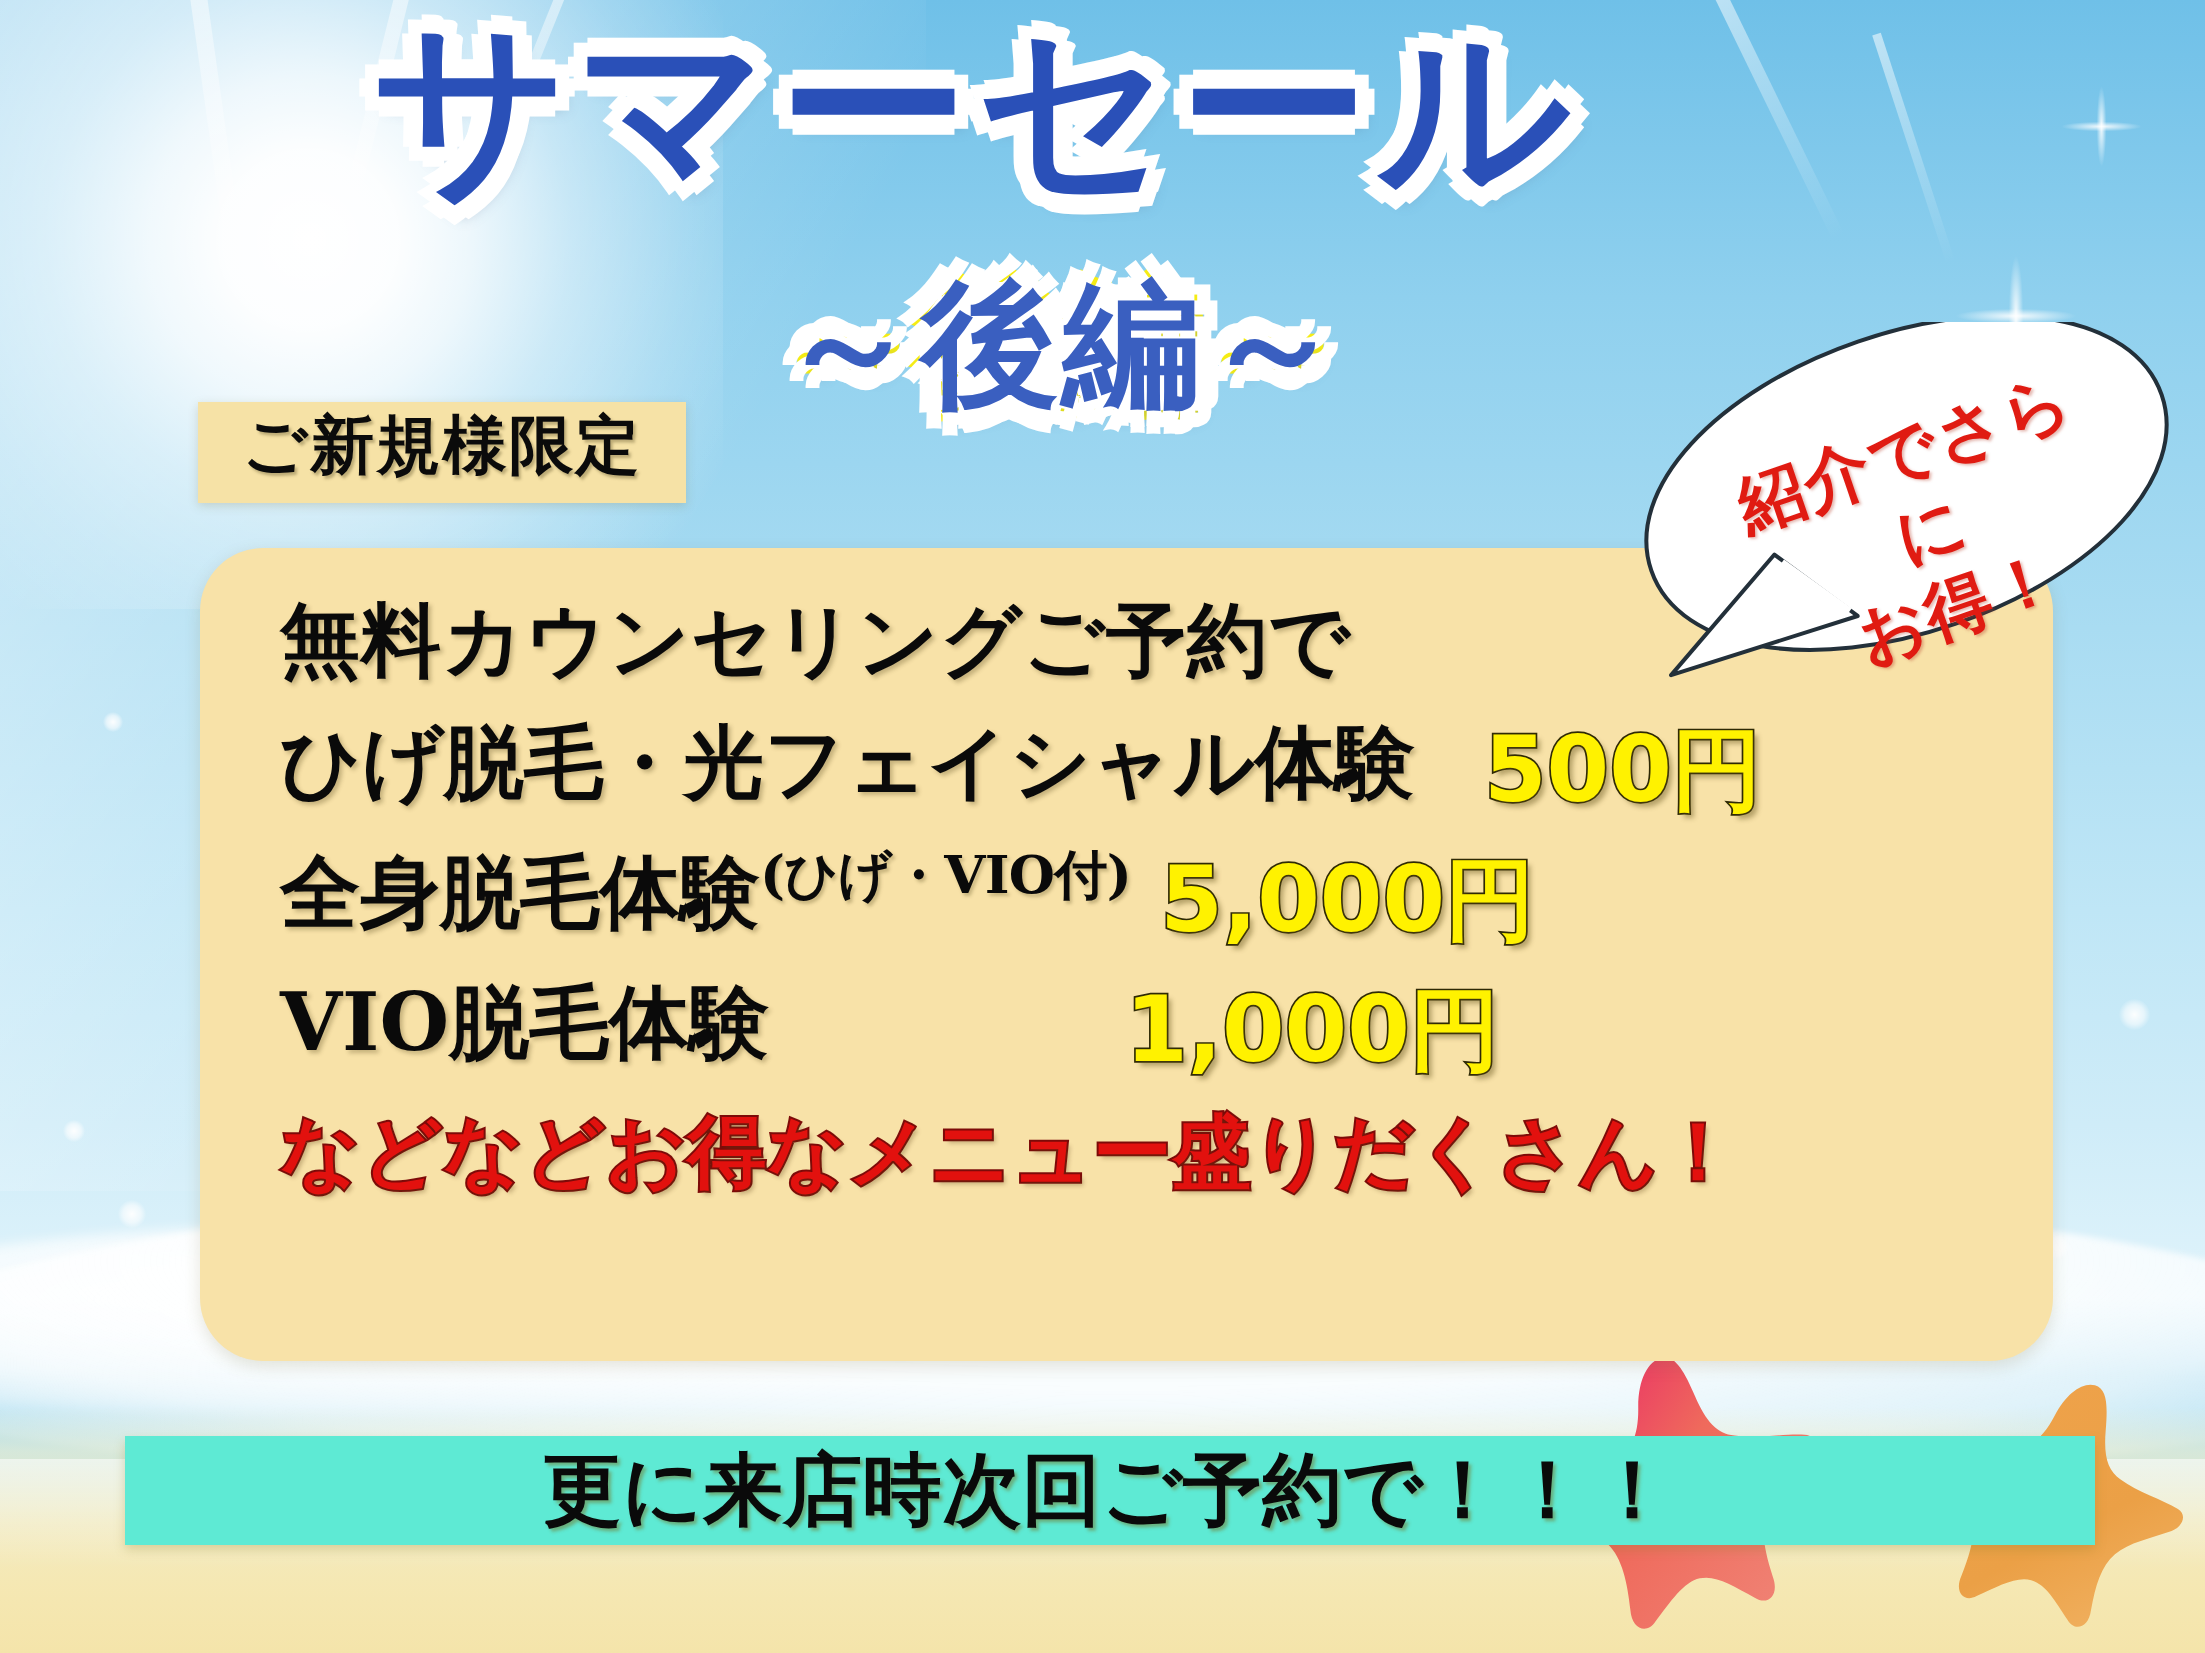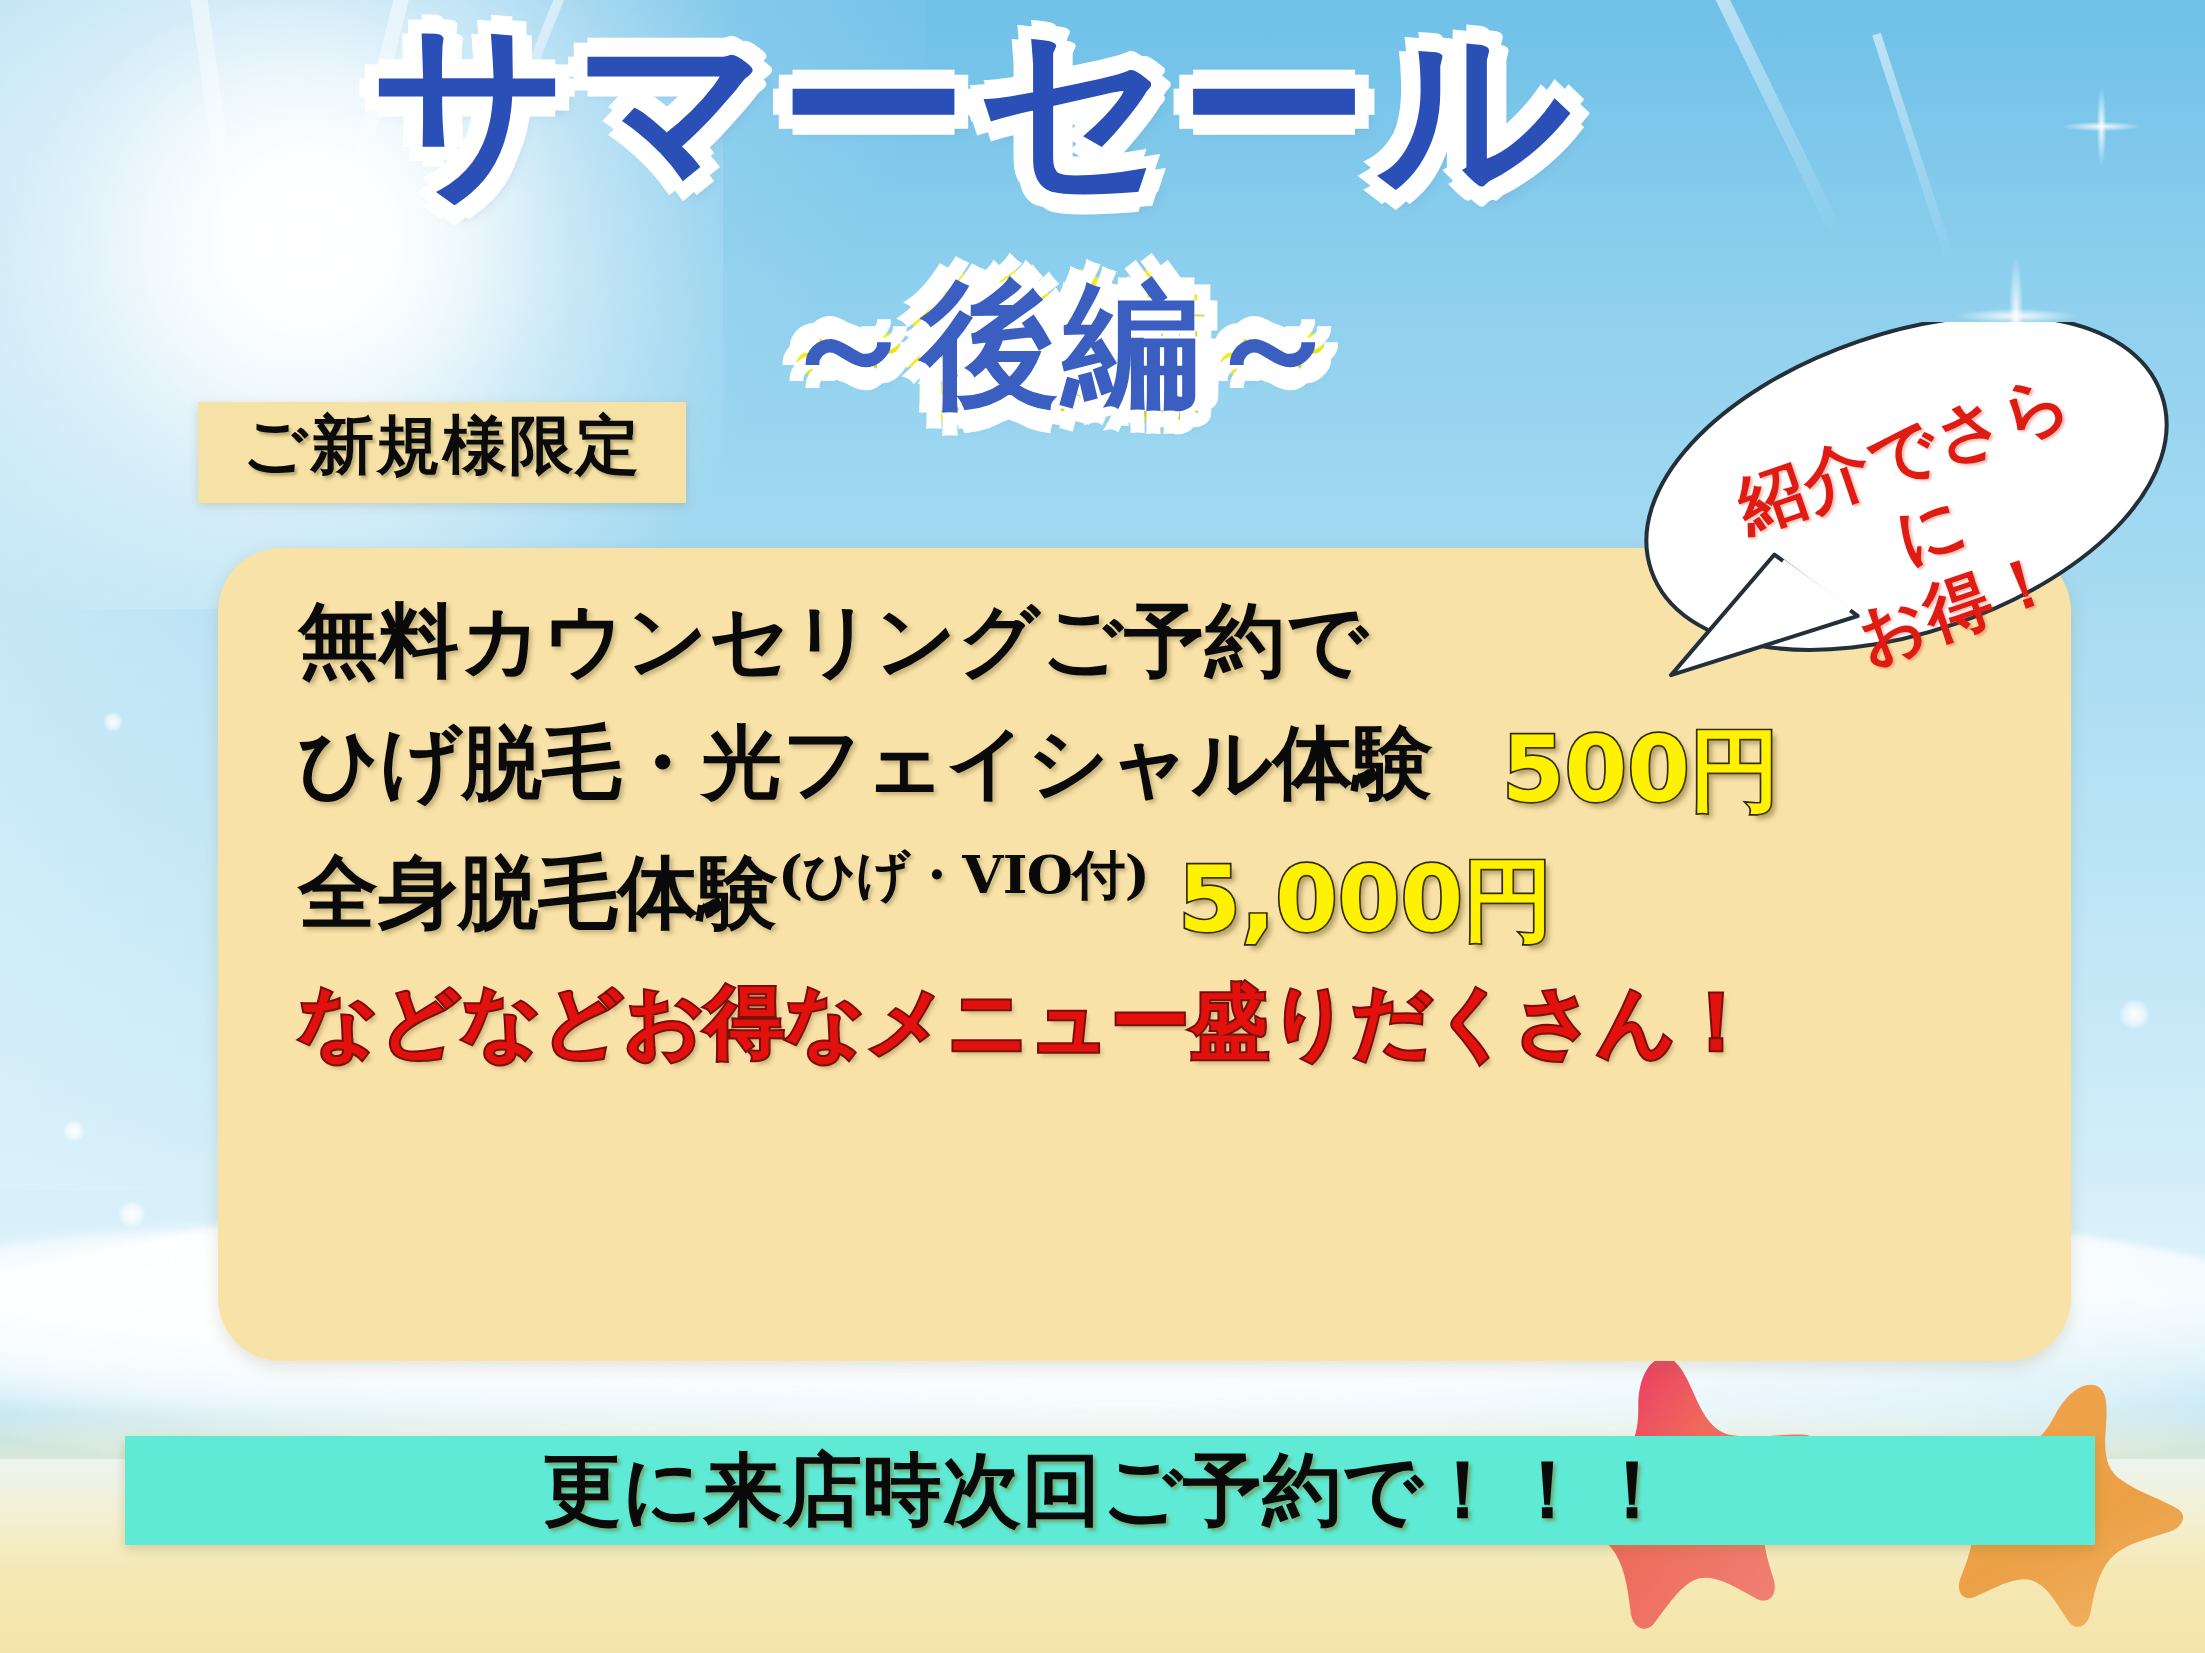--- a/index.html
+++ b/index.html
@@ -101,21 +101,21 @@
     display:flex;align-items:flex-start;justify-content:center;
     box-shadow:0 3.4px 9.2px rgba(120,110,60,.22);
   }
   .badge span{
     font-family:"DejaVu Sans","Liberation Sans",sans-serif;
     font-weight:bold;font-size:64px;letter-spacing:2.3px;color:#0b0b0b;
     text-shadow:2.3px 2.9px 2.9px rgba(80,70,30,.35);
   }
   
   .panel{
-    position:absolute;left:218px;top:548px;width:1853px;height:813px;
+    position:absolute;left:200px;top:548px;width:1853px;height:813px;
     background:#f8e2a8;border-radius:63px;
     box-shadow:0 5.7px 16px rgba(120,110,60,.18);
     padding-left:12px;
   }
   .panel-inner{position:absolute;left:80px;top:40px;right:46px;}
   .jp{font-family:"DejaVu Sans","Liberation Sans",sans-serif;font-weight:bold;color:#0a0a0a;}
   .l1{font-size:80px;letter-spacing:1.1px;text-shadow:2.9px 3.4px 4px rgba(90,75,30,.32);margin-bottom:13.8px;}
   .red-line{
     font-family:"DejaVu Sans","Liberation Sans",sans-serif;font-weight:bold;
     font-size:80px;letter-spacing:0.6px;color:#e2110e;
@@ -272,20 +272,25 @@
         <span class="price-val">500円</span>
       </div>
 
       <div class="price-row">
         <span class="price-label">全身脱毛体験</span>
         <span class="price-sub">(ひげ・VIO付)</span>
         <span class="spacer-lg" style="width:29px;"></span>
         <span class="price-val">5,000円</span>
       </div>
 
+      <div class="price-row">
+        <span class="price-label serif">VIO脱毛体験</span>
+        <span class="spacer-lg" style="width:356px;"></span>
+        <span class="price-val">1,000円</span>
+      </div>
 
       <div class="last-red">などなどお得なメニュー盛りだくさん！</div>
     </div>
   </div>
 
   <div class="bubble">
     <svg width="609" height="356" viewBox="0 0 1060 620">
       <g transform="rotate(-19 530 280)">
         <path d="M 530 20
                  C 790 20 1000 130 1000 280

